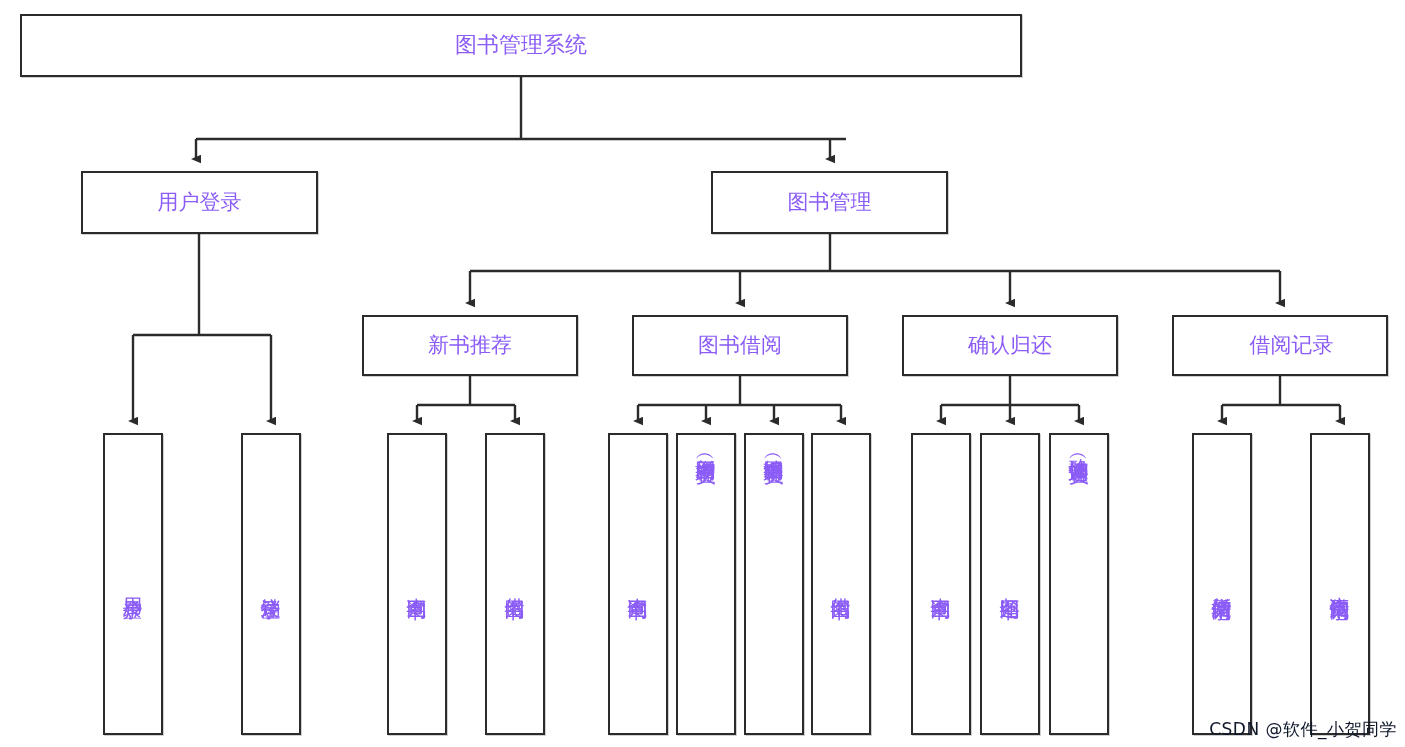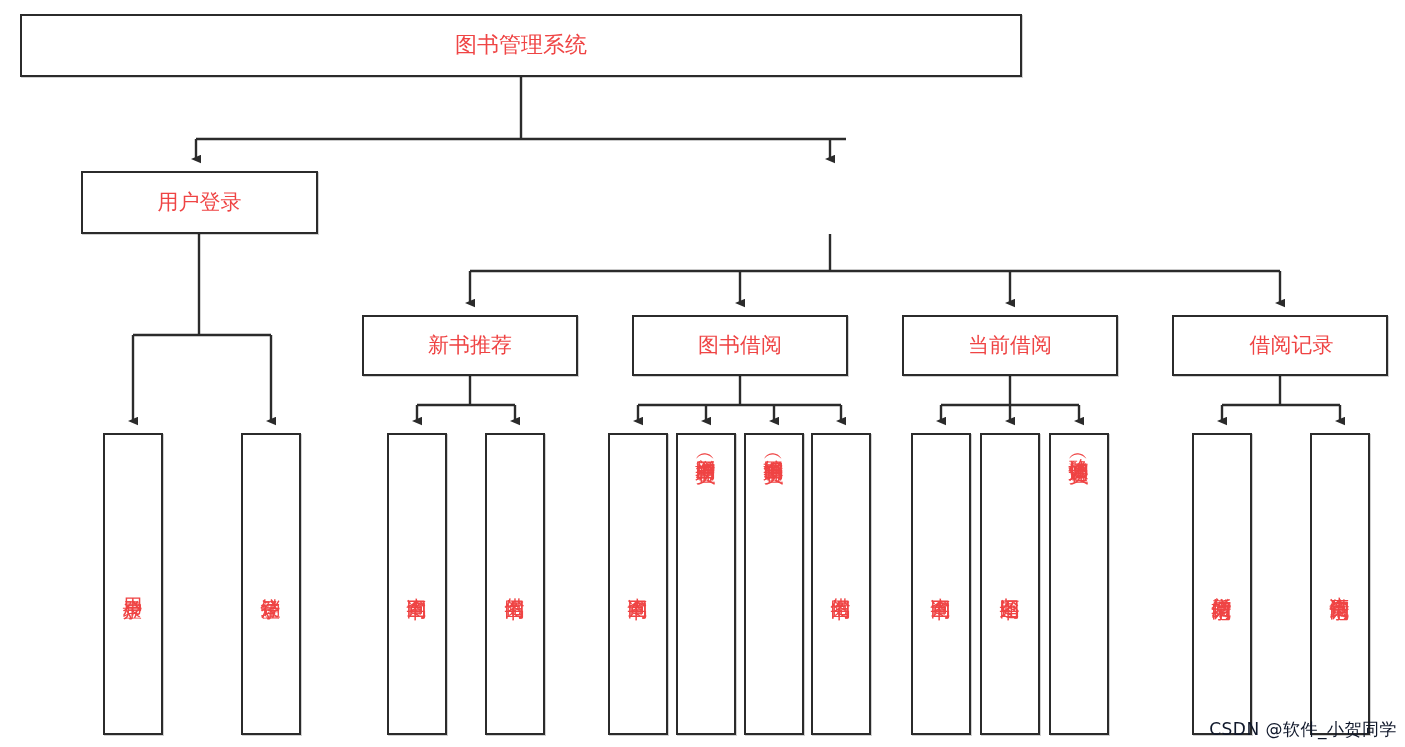--- a/index.html
+++ b/index.html
@@ -30,21 +30,21 @@
     position: absolute;
     box-sizing: border-box;
     background: #ffffff;
     border: 2px solid #2b2b2b;
     display: flex;
     align-items: center;
     justify-content: center;
     box-shadow: 1px 1px 0 rgba(0,0,0,0.18);
   }
   .node-label {
-    color: #ef4444;
+    color: #8b5cf6;
     line-height: 1.12;
     white-space: nowrap;
   }
   .node.horizontal .node-label {
     font-size: 21px;
   }
   .node.root .node-label {
     font-size: 22px;
   }
   .node.vertical {
@@ -131,31 +131,34 @@
   </svg>
 
   <div class="node root horizontal" style="left:20px; top:14px; width:1002px; height:63px;">
     <span class="node-label">图书管理系统</span>
   </div>
 
   <div class="node horizontal" style="left:81px; top:171px; width:237px; height:63px;">
     <span class="node-label">用户登录</span>
   </div>
 
+  <div class="node horizontal" style="left:711px; top:171px; width:237px; height:63px;">
+    <span class="node-label">图书管理</span>
+  </div>
 
   <div class="node horizontal" style="left:632px; top:315px; width:216px; height:61px;">
     <span class="node-label">图书借阅</span>
   </div>
 
   <div class="node horizontal" style="left:362px; top:315px; width:216px; height:61px;">
     <span class="node-label">新书推荐</span>
   </div>
 
   <div class="node horizontal" style="left:902px; top:315px; width:216px; height:61px;">
-    <span class="node-label">当前借阅</span>
+    <span class="node-label">确认归还</span>
   </div>
 
   <div class="node horizontal" style="left:1172px; top:315px; width:216px; height:61px;padding-left:23px;">
     <span class="node-label">借阅记录</span>
   </div>
 
   <div class="node vertical centered" style="left:103px; top:433px; width:60px; height:302px;">
     <span class="node-label">用户登录</span>
   </div>
 

